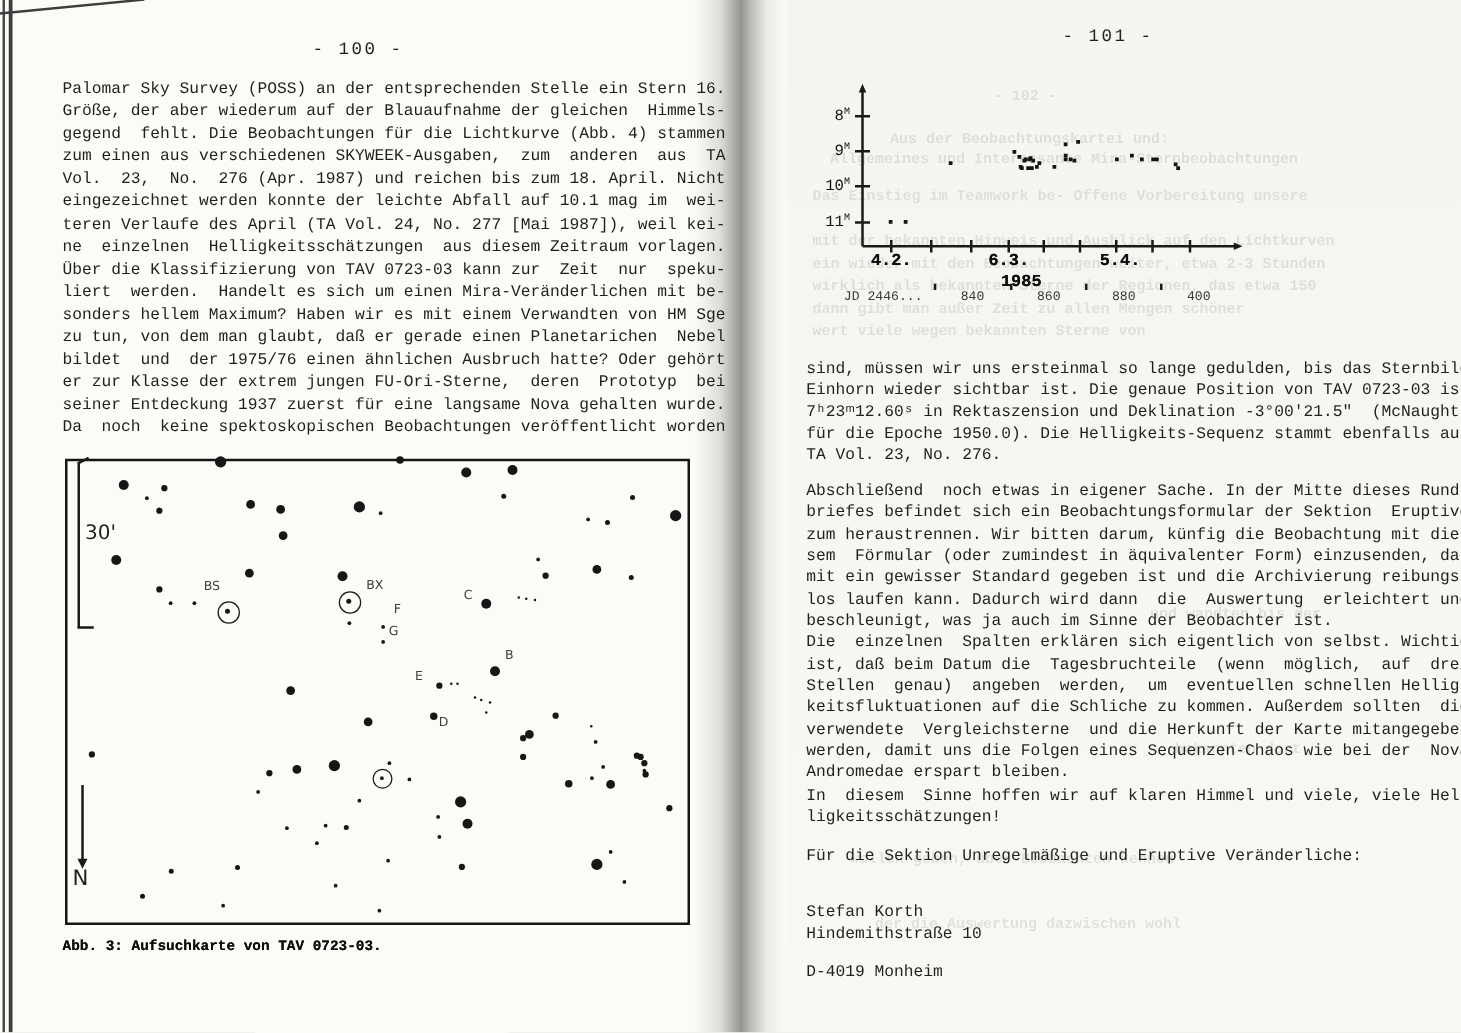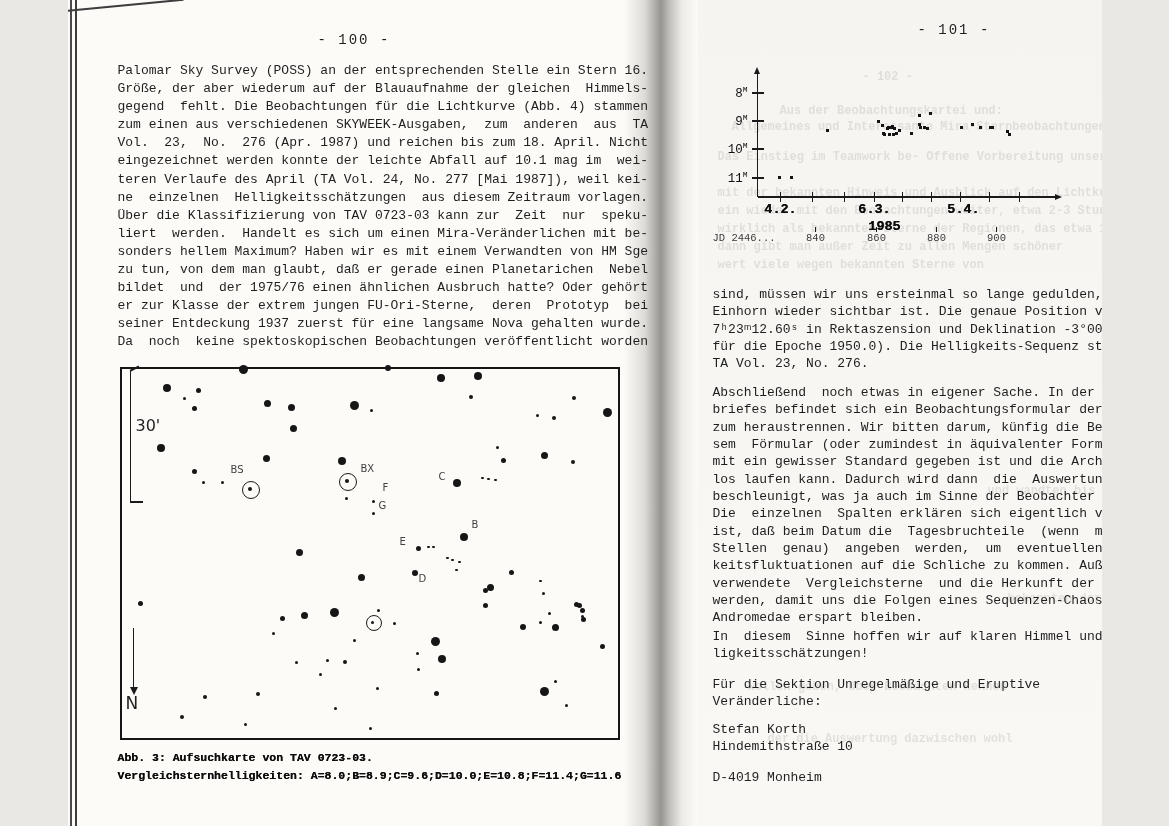--- a/index.html
+++ b/index.html
@@ -1,38 +1,38 @@
 <!DOCTYPE html>
 <html><head>
 <meta charset="utf-8">
 <style>
   html,body{margin:0;padding:0;background:#e9e8e5;}
   #canvas{
-    position:relative;width:1034px;height:826px;margin:0 auto;
+    position:relative;width:1169px;height:826px;margin:0 auto;
     background:#fcfbf8;overflow:hidden;
     font-family:"Liberation Mono","DejaVu Sans Mono",monospace;
     color:#1f1f1f;
   }
   .abs{position:absolute;}
   .mono{font-family:"Liberation Mono","DejaVu Sans Mono",monospace;}
   .hand{font-family:"DejaVu Sans",sans-serif;}
   .pre{white-space:pre;}
   .body-text{font-size:13px;line-height:18.1px;letter-spacing:0;}
   .body-text-r{font-size:13px;line-height:17.35px;}
   .dotmatrix{font-weight:bold;color:#0d0d0d;text-shadow:0 0 .4px #0d0d0d;}
   .pagenum{font-size:14px;letter-spacing:2px;}
   #fig3-frame{border:2px solid #151515;background:transparent;}
   .star{position:absolute;background:#161616;border-radius:50%;}
   .ring{position:absolute;border:1.4px solid #1a1a1a;border-radius:50%;background:transparent;}
   .star-label{position:absolute;font-family:"DejaVu Sans",sans-serif;font-size:10px;color:#404040;}
   .axis-line{position:absolute;background:#1a1a1a;}
   .tickmark{position:absolute;background:#1a1a1a;}
   .chart-pt{position:absolute;width:3px;height:3px;background:#141414;}
   .date-label{position:absolute;font-weight:bold;font-size:13.5px;color:#0d0d0d;text-shadow:0 0 .4px #0d0d0d;text-align:center;width:52px;}
-  .jd-label{position:absolute;font-size:10.5px;color:#3a3a3a;text-align:center;width:30px;}
+  .jd-label{position:absolute;font-size:10.5px;color:#3a3a3a;text-align:center;width:30px;margin-left:30px;}
   .mag-label{position:absolute;font-size:12.5px;color:#111;text-align:right;width:30px;}
   .mag-label .sup{font-size:8px;vertical-align:super;}
   .ghost{position:absolute;color:#4a4a46;opacity:.13;filter:blur(.5px);font-weight:bold;margin-top:32px;}
   .arrow-up{width:0;height:0;border-left:3.5px solid transparent;border-right:3.5px solid transparent;border-bottom:7px solid #1a1a1a;}
   .arrow-right{width:0;height:0;border-top:3.5px solid transparent;border-bottom:3.5px solid transparent;border-left:7px solid #1a1a1a;}
   .arrow-down{width:0;height:0;border-left:4px solid transparent;border-right:4px solid transparent;border-top:8px solid #1a1a1a;}
 </style>
 </head>
 <body>
 
@@ -174,21 +174,20 @@
       <div class="star-label" style="left: 293px; top: 463px;">BX</div>
       <div class="star-label" style="left: 371px; top: 471px;">C</div>
       <div class="star-label" style="left: 315px; top: 482px;">F</div>
       <div class="star-label" style="left: 311px; top: 500px;">G</div>
       <div class="star-label" style="left: 404px; top: 519px;">B</div>
       <div class="star-label" style="left: 332px; top: 536px;">E</div>
       <div class="star-label" style="left: 351px; top: 573px;">D</div>
     </div>
 
   <div class="abs mono dotmatrix" style="left:50px;top:751px;font-size:11.5px;">Abb. 3: Aufsuchkarte von TAV 0723-03.</div>
-  <div class="abs mono dotmatrix" style="left:50px;top:769px;font-size:11.5px;">Vergleichsternhelligkeiten: A=8.0;B=8.9;C=9.6;D=10.0;E=10.8;F=11.4;G=11.6</div>
 
   <div id="ghost-layer" class="abs mono" style="left:0;top:0;width:1169px;height:826px;pointer-events:none;">
       <div class="ghost" style="left: 795px; top: 38px; font-size: 12px;">- 102 -</div>
       <div class="ghost" style="left: 712px; top: 72px; font-size: 12px;">Aus der Beobachtungskartei und:</div>
       <div class="ghost" style="left: 664px; top: 88px; font-size: 12px;">Allgemeines und Interessante Mira-Sternbeobachtungen</div>
       <div class="ghost" style="left: 650px; top: 118px; font-size: 12px;">Das Einstieg im Teamwork be- Offene Vorbereitung unsere</div>
       <div class="ghost" style="left: 650px; top: 154px; font-size: 12px;">mit der bekannten Hinweis und Ausblick auf den Lichtkurven</div>
       <div class="ghost" style="left: 650px; top: 172px; font-size: 12px;">ein wieder mit den Beobachtungen weiter, etwa 2-3 Stunden</div>
       <div class="ghost" style="left: 650px; top: 190px; font-size: 12px;">wirklich als bekannten Sterne der Regionen, das etwa 150</div>
       <div class="ghost" style="left: 650px; top: 208px; font-size: 12px;">dann gibt man außer Zeit zu allen Mengen schöner</div>
@@ -228,21 +227,21 @@
       <div class="date-label" style="left: 870px; top: 202px;">5.4.</div>
       <div class="date-label" style="left: 791px; top: 219px;">1985</div>
       <div class="jd-label" style="left: 645px; top: 232px; width: 90px; text-align: left;">JD 2446...</div>
       <div class="tickmark" style="left: 747.4px; top: 227px; width: 1.2px; height: 5px;"></div>
       <div class="jd-label" style="left: 733px; top: 232px;">840</div>
       <div class="tickmark" style="left: 808.4px; top: 227px; width: 1.2px; height: 5px;"></div>
       <div class="jd-label" style="left: 794px; top: 232px;">860</div>
       <div class="tickmark" style="left: 868.4px; top: 227px; width: 1.2px; height: 5px;"></div>
       <div class="jd-label" style="left: 854px; top: 232px;">880</div>
       <div class="tickmark" style="left: 928.4px; top: 227px; width: 1.2px; height: 5px;"></div>
-      <div class="jd-label" style="left: 914px; top: 232px;">900</div>
+      <div class="jd-label" style="left: 914px; top: 232px;">400</div>
       <div class="chart-pt" style="left: 710.5px; top: 175.87px;"></div>
       <div class="chart-pt" style="left: 722.5px; top: 175.87px;"></div>
       <div class="chart-pt" style="left: 758.5px; top: 128.68px;"></div>
       <div class="chart-pt" style="left: 809.5px; top: 120.1px;"></div>
       <div class="chart-pt" style="left: 813.7px; top: 124.39px;"></div>
       <div class="chart-pt" style="left: 814.9px; top: 131.54px;"></div>
       <div class="chart-pt" style="left: 815.5px; top: 132.97px;"></div>
       <div class="chart-pt" style="left: 818.2px; top: 127.25px;"></div>
       <div class="chart-pt" style="left: 819.4px; top: 125.82px;"></div>
       <div class="chart-pt" style="left: 820.9px; top: 132.97px;"></div>

